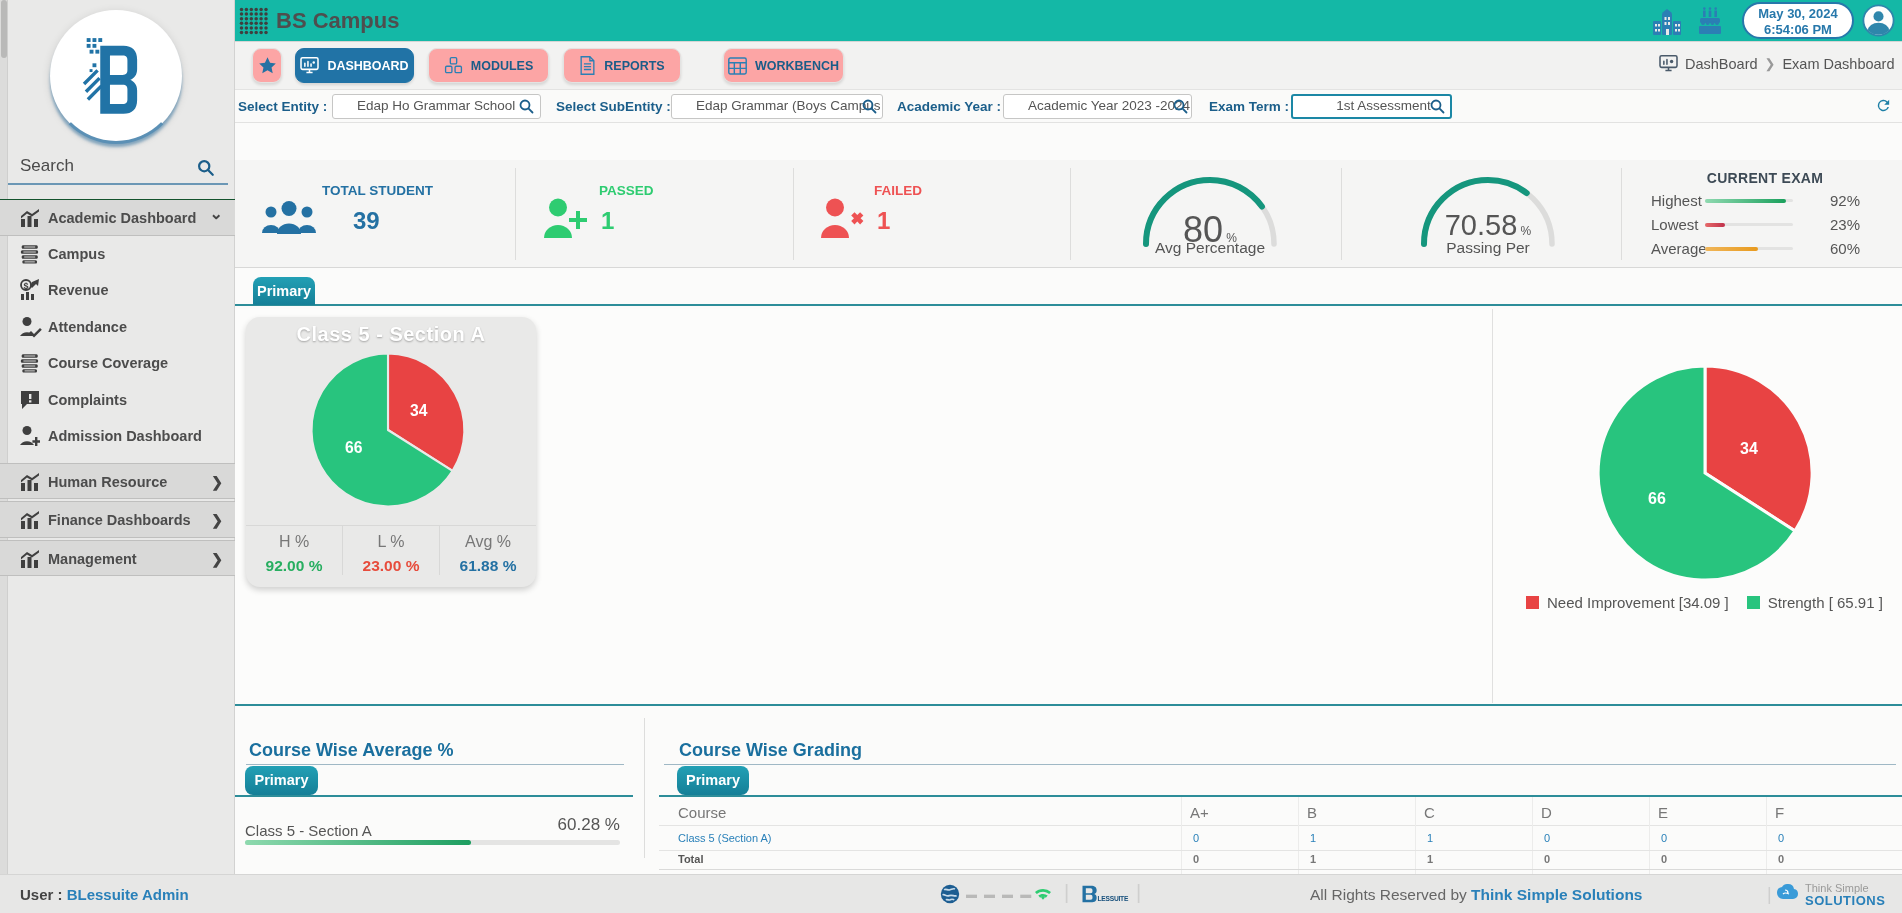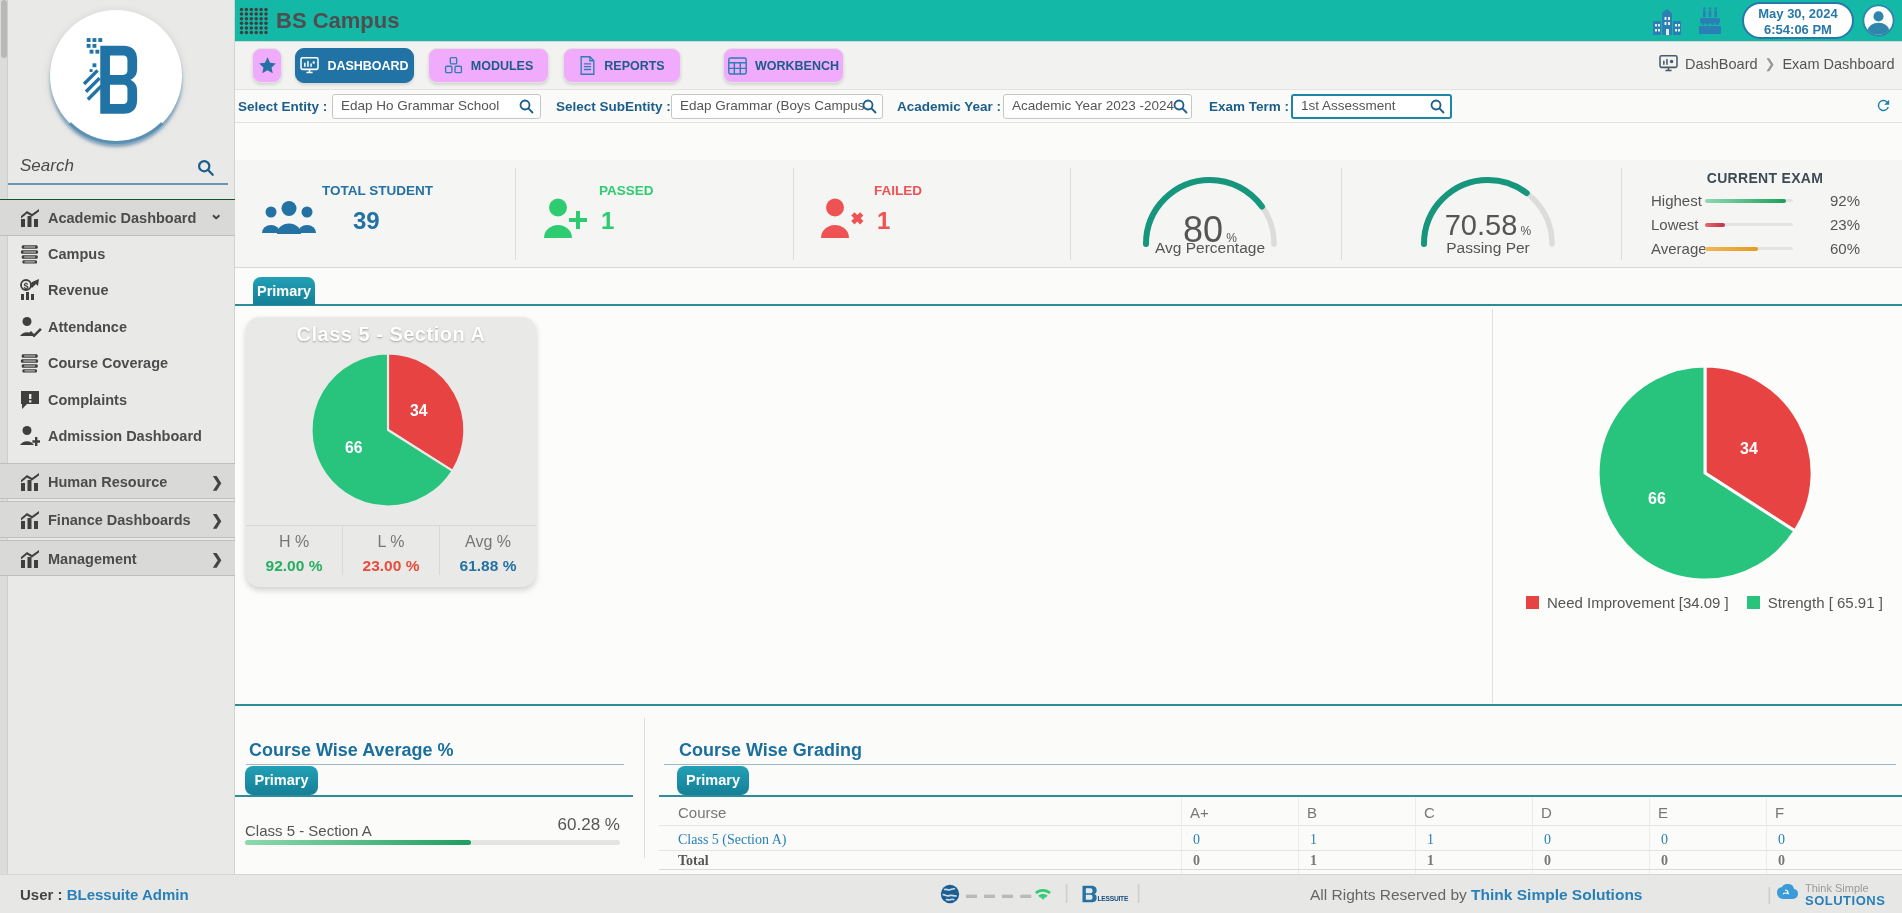--- a/index.html
+++ b/index.html
@@ -6,27 +6,27 @@
 html,body { width:1902px; height:913px; overflow:hidden; background:#fbfbfa; font-family:"Liberation Sans", sans-serif; }
 #app { position:relative; width:1902px; height:913px; }
 .abs { position:absolute; }
 
 #header { left:235px; top:0; width:1667px; height:42px; background:#14b8a6; border-bottom:1px solid #d5d5d4; }
 #bstitle { left:41px; top:8px; font-size:22px; font-weight:bold; color:#4e4e4e; }
 #datepill { left:1507px; top:2px; width:112px; height:37px; background:#fff; border:2px solid #2778ab; border-radius:19px; color:#2778ab; font-size:13px; font-weight:bold; text-align:center; line-height:16px; padding-top:2px; }
 #avatar { left:1627px; top:4px; width:33px; height:33px; }
 
 #navrow { left:235px; top:42px; width:1667px; height:48px; background:#f2f2f1; border-bottom:1px solid #e3e3e2; }
-.navbtn { position:absolute; top:6px; height:35px; border-radius:9px; background:#f0abfc; border:1px solid #e3e3e2; box-shadow:0 2px 3px rgba(0,0,0,.12); color:#1b5c88; font-weight:bold; font-size:12.5px; display:flex; align-items:center; justify-content:center; gap:8px; }
+.navbtn { position:absolute; top:6px; height:35px; border-radius:9px; background:#fca5a5; border:1px solid #e3e3e2; box-shadow:0 2px 3px rgba(0,0,0,.12); color:#1b5c88; font-weight:bold; font-size:12.5px; display:flex; align-items:center; justify-content:center; gap:8px; }
 .navbtn.active { background:#2173a6; color:#fff; border-color:#2173a6; }
 #crumb { position:absolute; left:1424px; top:13px; font-size:14.5px; color:#555; display:flex; align-items:center; gap:7px; white-space:nowrap; }
 
 #filterrow { left:235px; top:90px; width:1667px; height:33px; background:#fafaf9; border-bottom:1px solid #e2e2e1; }
 .flabel { position:absolute; top:9px; color:#1b5e8a; font-size:13.5px; font-weight:bold; }
-.finput { position:absolute; top:4px; height:25px; background:#fff; border:1px solid #c6c6c5; border-radius:3px; color:#555; font-size:13.5px; line-height:22px; padding-left:8px; }
+.finput { position:absolute; top:4px; height:25px; background:#fff; border:1px solid #c6c6c5; border-radius:3px; color:#555; font-size:13.5px; line-height:22px; padding-left:24px; }
 .mg { position:absolute; top:4px; }
 
 #tabsrow { left:235px; top:123px; width:1667px; height:37px; background:#fbfbfa; border-bottom:2px solid #8fa3ab; }
 #tab1 { position:absolute; left:23px; top:11px; color:#2471a3; font-size:14.5px; }
 #tab2 { position:absolute; left:153px; top:4px; width:106px; height:32px; background:linear-gradient(180deg,#22a0b5,#157f97); color:#fff; font-weight:bold; font-size:15.5px; text-align:center; line-height:32px; border-radius:8px 8px 0 0; }
 
 #stats { left:235px; top:160px; width:1667px; height:108px; background:#f5f5f4; border-bottom:1px solid #d8d8d7; }
 .vdiv { position:absolute; top:8px; height:92px; width:1px; background:#dddddc; }
 .stat-label { position:absolute; font-size:13.5px; font-weight:bold; letter-spacing:0; }
 .stat-num { position:absolute; font-size:24px; font-weight:bold; }
@@ -55,29 +55,29 @@
 #bdiv { position:absolute; left:409px; top:11px; width:1px; height:140px; background:#dddddc; }
 .sect-title { position:absolute; font-size:18px; font-weight:bold; color:#1a6f9e; }
 .sect-line { position:absolute; height:1px; background:#9fb8c5; }
 #ptab-l { left:10px; top:59px; width:73px; height:29px; line-height:29px; }
 #ptab-r { left:442px; top:59px; width:72px; height:29px; line-height:29px; }
 .tealline { position:absolute; height:2px; background:#2d8d99; }
 #avgrow { position:absolute; left:10px; top:115px; width:375px; font-size:15px; color:#555; }
 #avgbar { position:absolute; left:10px; top:133px; width:375px; height:5px; border-radius:3px; background:#e4e4e3; }
 #avgbar i { display:block; height:5px; width:60.28%; border-radius:3px; background:linear-gradient(90deg,#8ed9ae,#1d9e60); }
 .gth { position:absolute; font-size:15px; color:#777; }
-.gtd { position:absolute; font-size:14px;font-family:Liberation Serif, serif; }
+.gtd { position:absolute; font-size:11px; }
 .hline { position:absolute; height:1px; background:#e4e4e3; }
 .vline { position:absolute; width:1px; background:#ececeb; }
 
 #sidebar { left:0; top:0; width:235px; height:913px; background:#e9e9e8; border-right:1px solid #d2d2d1; }
 #sbar { position:absolute; left:0; top:0; width:8px; height:913px; background:#dcdcdb; border-right:1px solid #cfcfce; }
 #logo-circle { position:absolute; left:50px; top:10px; width:132px; height:132px; border-radius:50%; background:#fff; box-shadow:0 5px 3px rgba(72,129,168,.6), 0 2px 10px rgba(0,0,0,.12); }
 #search-row { position:absolute; left:8px; top:152px; width:220px; height:33px; border-bottom:2px solid #6b97b5; color:#4a4a4a; font-size:17px; }
-#search-row span { position:absolute; left:12px; top:4px;font-style:italic; }
+#search-row span { position:absolute; left:12px; top:4px; }
 #menu { position:absolute; left:0px; top:199px; width:235px; }
 .mitem { position:relative; height:36.5px; color:#4c4c4c; font-size:14.5px; font-weight:bold; }
 .mitem .mi { position:absolute; left:18px; top:6px; width:24px; height:24px; }
 .mitem .ml { position:absolute; left:48px; top:10px; }
 .mitem.active { background:#d9d9d8; border-top:1px solid #14532d; border-bottom:1px solid #bfbfbe; }
 .mitem.grp { background:#d9d9d8; border-top:1px solid #bfbfbe; border-bottom:1px solid #bfbfbe; margin-bottom:2px; }
 .mitem .chev { position:absolute; right:12px; top:10px; color:#444; font-size:14px; }
 .mitem.exam { color:#2980b9; border-bottom:2px solid #2980b9; }
 
 #footer { left:0; top:874px; width:1902px; height:39px; background:#e7e7e6; border-top:1px solid #d5d5d4; }
@@ -217,21 +217,21 @@
     <div class="finput" style="left:436px;width:212px;">Edap Grammar (Boys Campus<svg class="mg" style="right:5px;" width="15" height="15" viewBox="0 0 20 20" fill="none" stroke="#1b5e8a" stroke-width="2.4">
           <circle cx="8" cy="8" r="6"></circle>
           <path d="M12.5 12.5L18 18" stroke-linecap="round"></path>
         </svg></div>
     <div class="flabel" style="left:662px;">Academic Year :</div>
     <div class="finput" style="left:768px;width:189px;">Academic Year 2023 -2024<svg class="mg" style="right:3px;" width="15" height="15" viewBox="0 0 20 20" fill="none" stroke="#1b5e8a" stroke-width="2.4">
           <circle cx="8" cy="8" r="6"></circle>
           <path d="M12.5 12.5L18 18" stroke-linecap="round"></path>
         </svg></div>
     <div class="flabel" style="left:974px;">Exam Term :</div>
-    <div class="finput" style="left:1056px;width:161px;border:2px solid #1b87a5;line-height:20px;">1st Assessment<svg class="mg" style="right:5px;top:3px;" width="15" height="15" viewBox="0 0 20 20" fill="none" stroke="#1b5e8a" stroke-width="2.4">
+    <div class="finput" style="left:1056px;width:161px;border:2px solid #1b87a5;line-height:20px;text-align:center;">1st Assessment<svg class="mg" style="right:5px;top:3px;" width="15" height="15" viewBox="0 0 20 20" fill="none" stroke="#1b5e8a" stroke-width="2.4">
           <circle cx="8" cy="8" r="6"></circle>
           <path d="M12.5 12.5L18 18" stroke-linecap="round"></path>
         </svg></div>
     <svg class="abs" style="left:1640px;top:7px;" width="17" height="17" viewBox="0 0 24 24" fill="#1d7fa6">
         <path d="M17.65 6.35A8 8 0 1 0 19.73 14h-2.08A6 6 0 1 1 12 6c1.66 0 3.14.69 4.22 1.78L13 11h7V4z"></path>
       </svg>
   </div>
 
 
   <div id="stats" class="abs">

